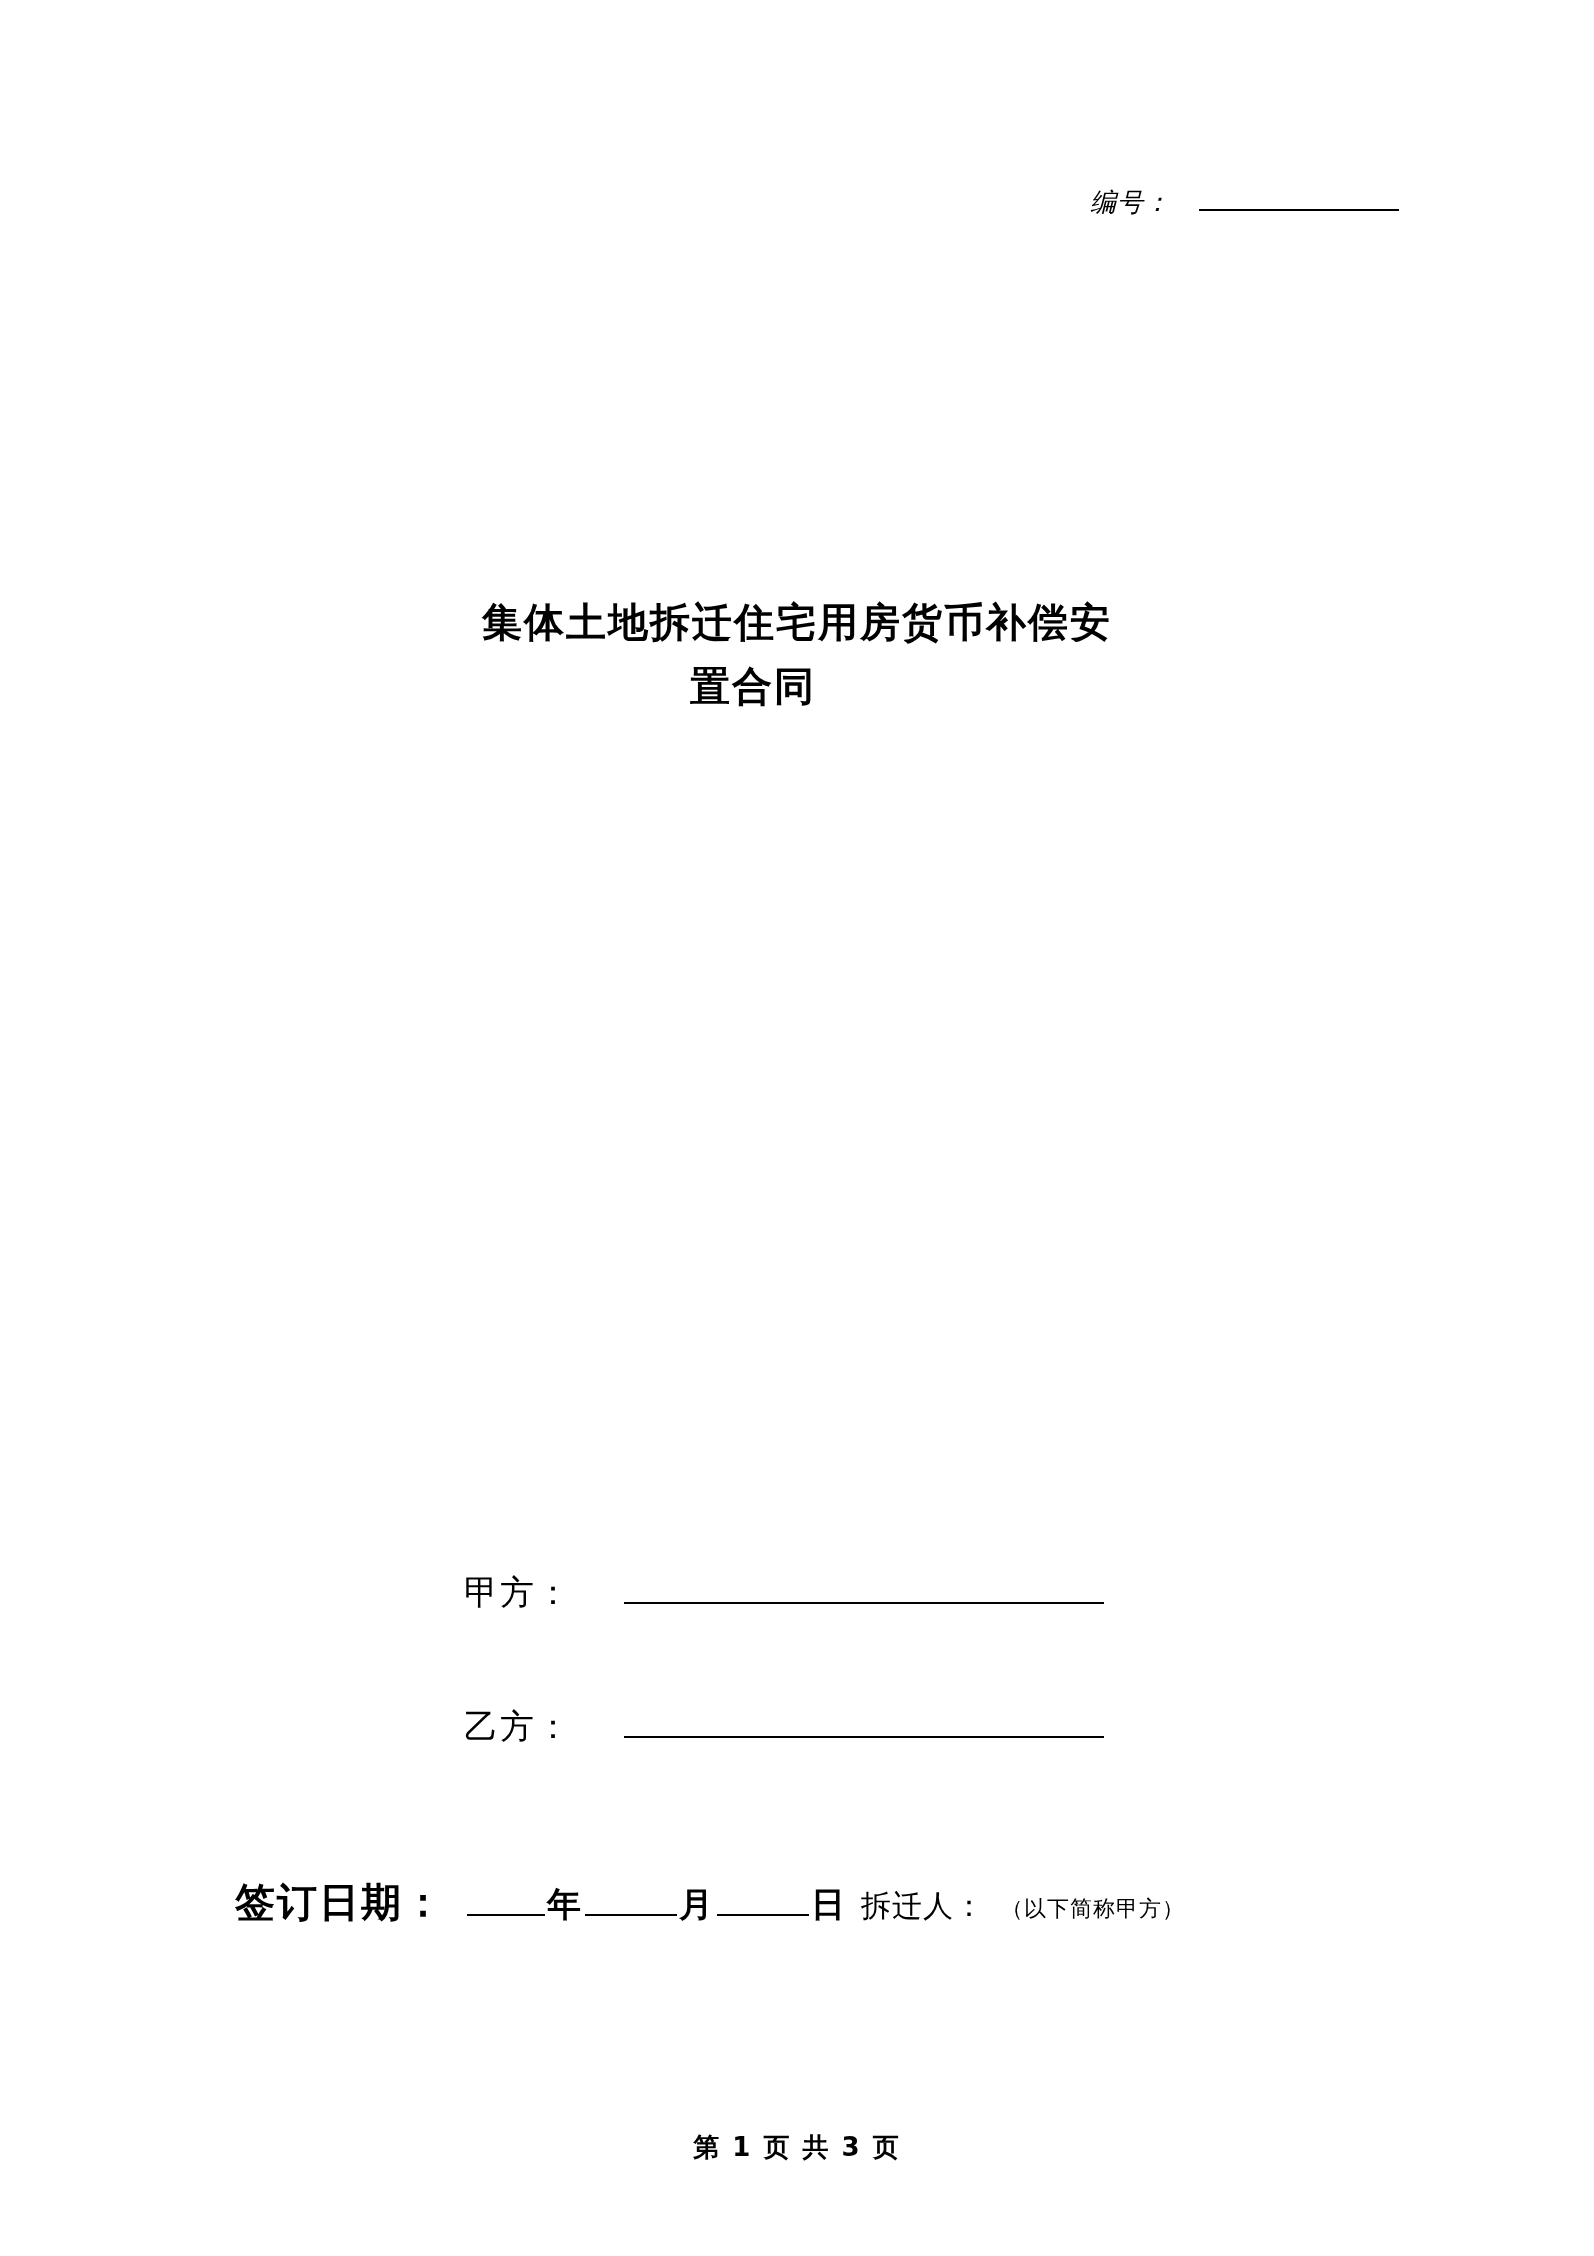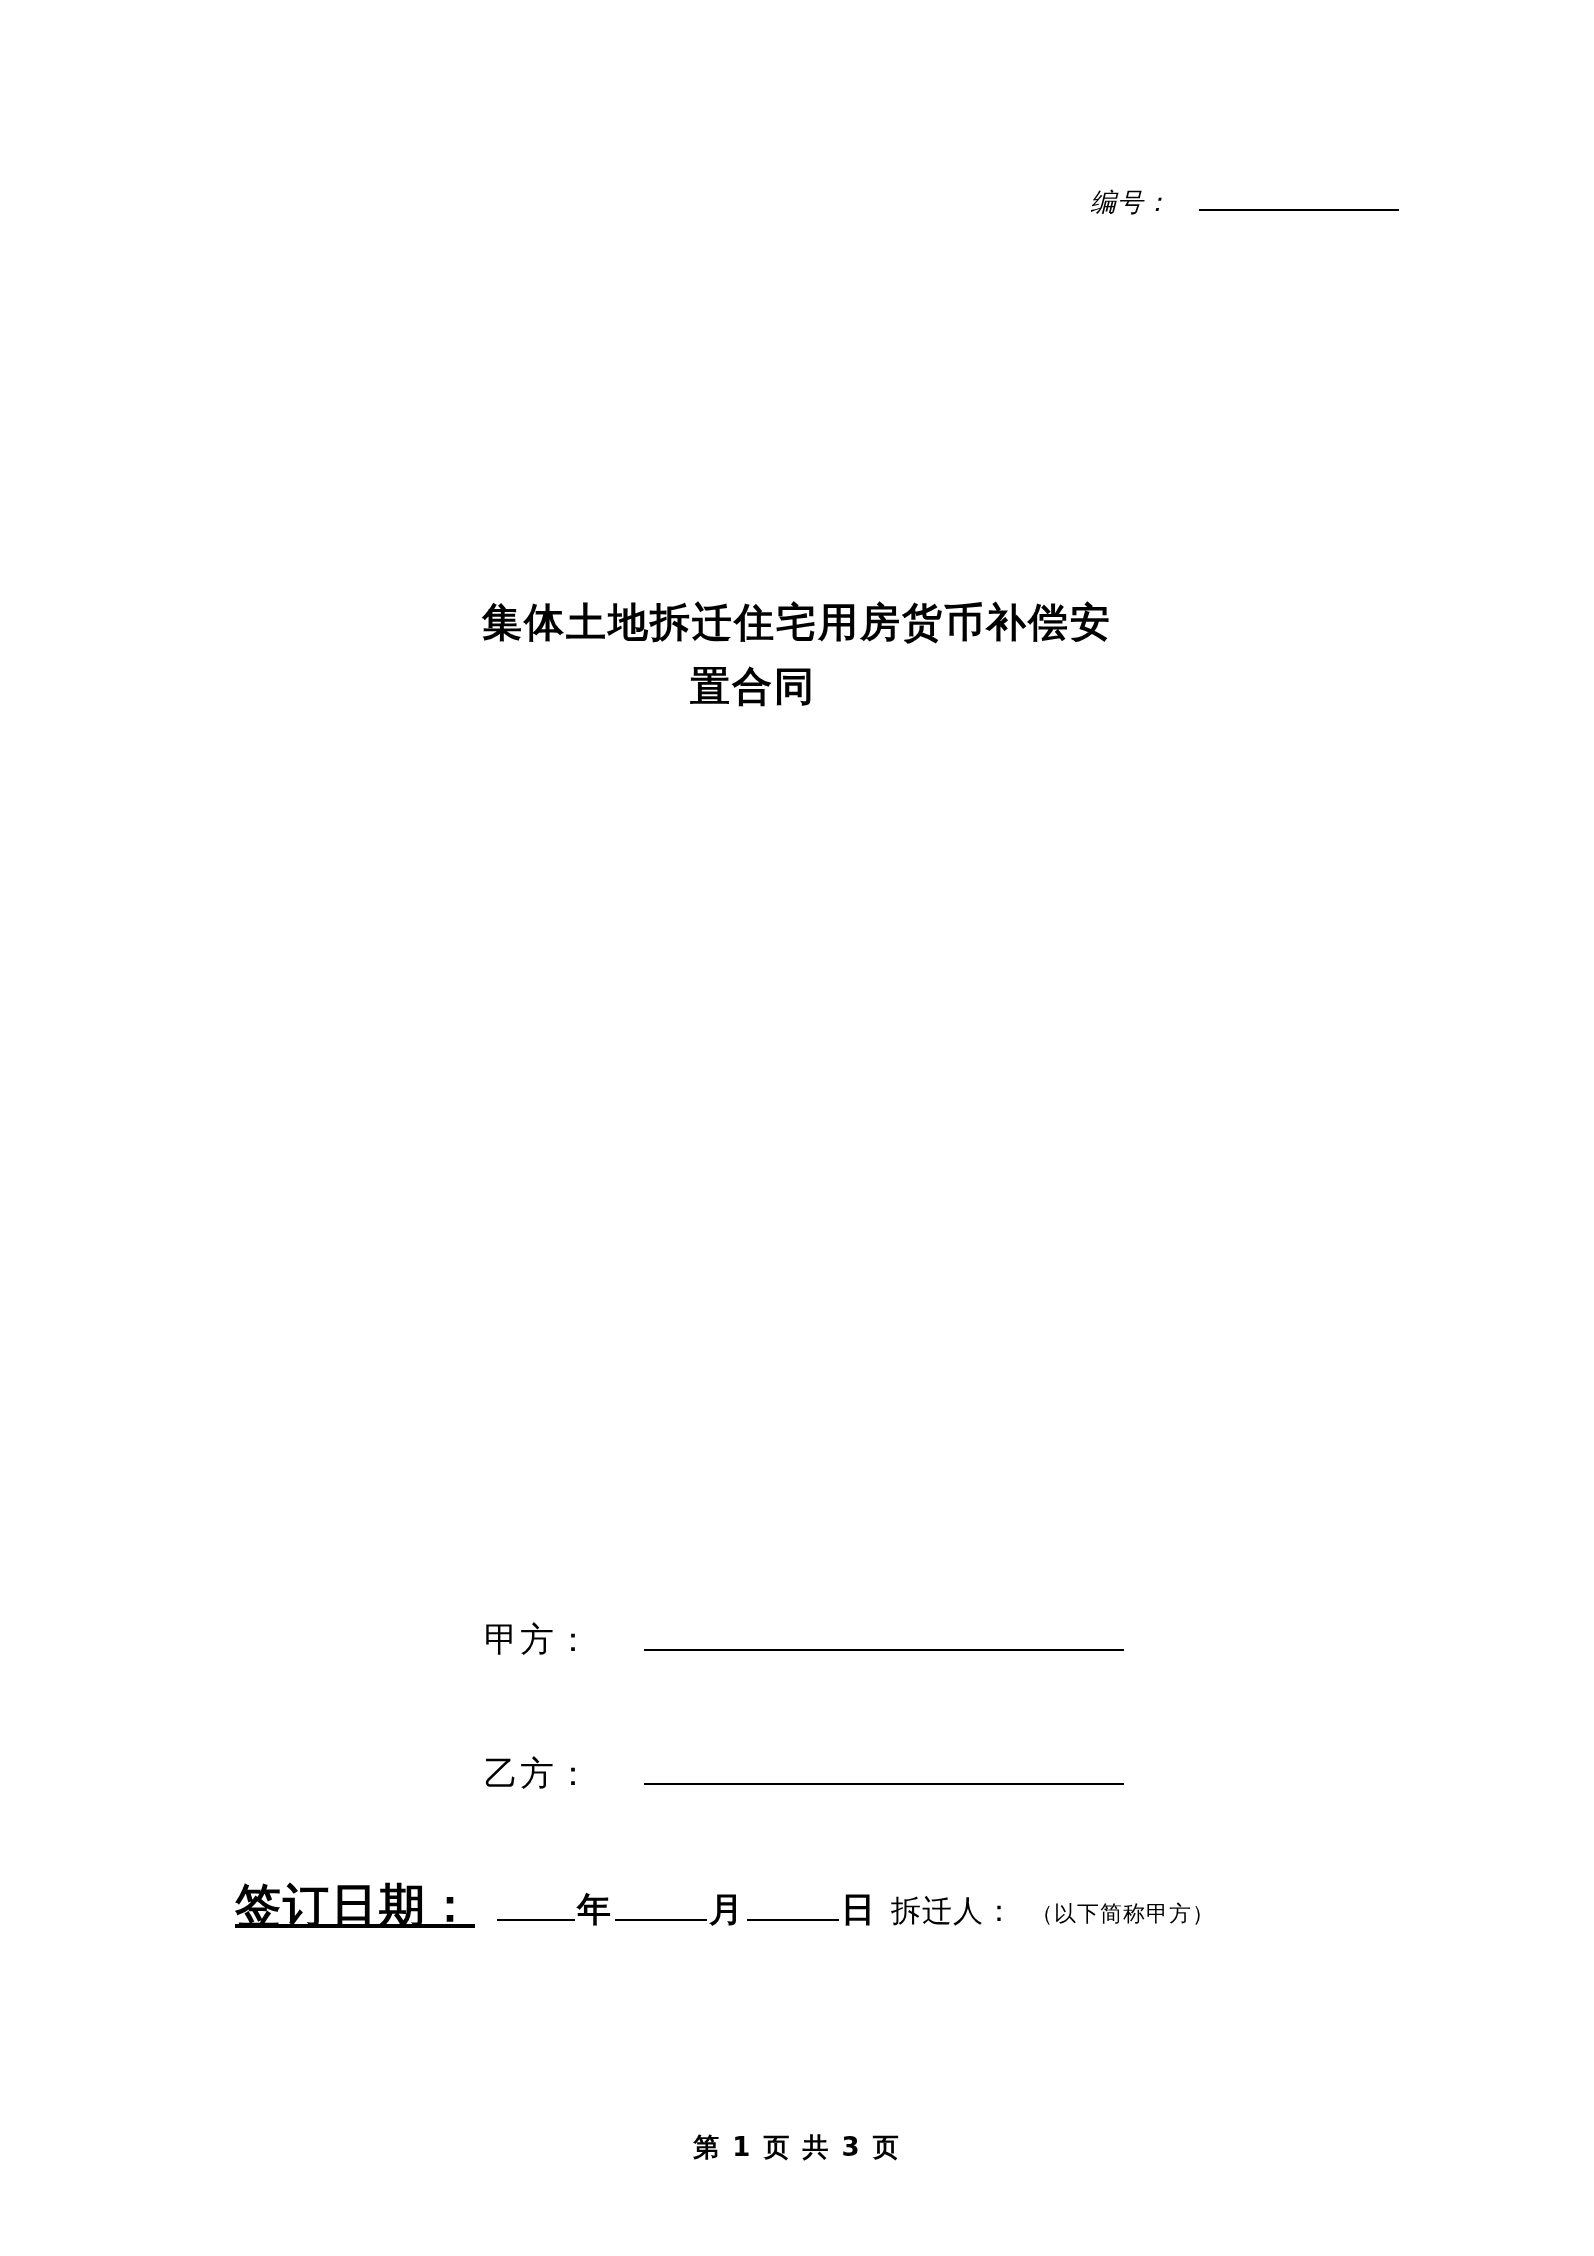--- a/index.html
+++ b/index.html
@@ -61,22 +61,21 @@
   }
   .title-line.second {
     text-align: left;
     margin-left: 690px;
   }
 
   
   .parties {
     position: absolute;
     top: 1570px;
-    left: 484px;
-    margin-top: 47px;
+    left: 464px;
   }
   .party-row {
     display: flex;
     align-items: baseline;
     font-size: 34px;
     margin-bottom: 88px;
   }
   .party-row .p-label {
     letter-spacing: 2px;
     width: 120px;
@@ -92,24 +91,23 @@
   
   .sign-row {
     position: absolute;
     top: 1875px;
     left: 235px;
     display: flex;
     align-items: baseline;
     white-space: nowrap;
   }
   .sign-row .s-label {
-    font-size: 46px;
+    font-size: 40px;
     font-weight: bold;
     letter-spacing: 2px;
-    text-decoration: underline;
   }
   .sign-row .u-blank {
     display: inline-block;
     border-bottom: 2px solid #000;
     height: 22px;
   }
   .u-year { width: 78px; margin-left: 22px; }
   .u-month { width: 92px; margin-left: 4px; }
   .u-day { width: 92px; margin-left: 4px; }
   .sign-row .unit {

